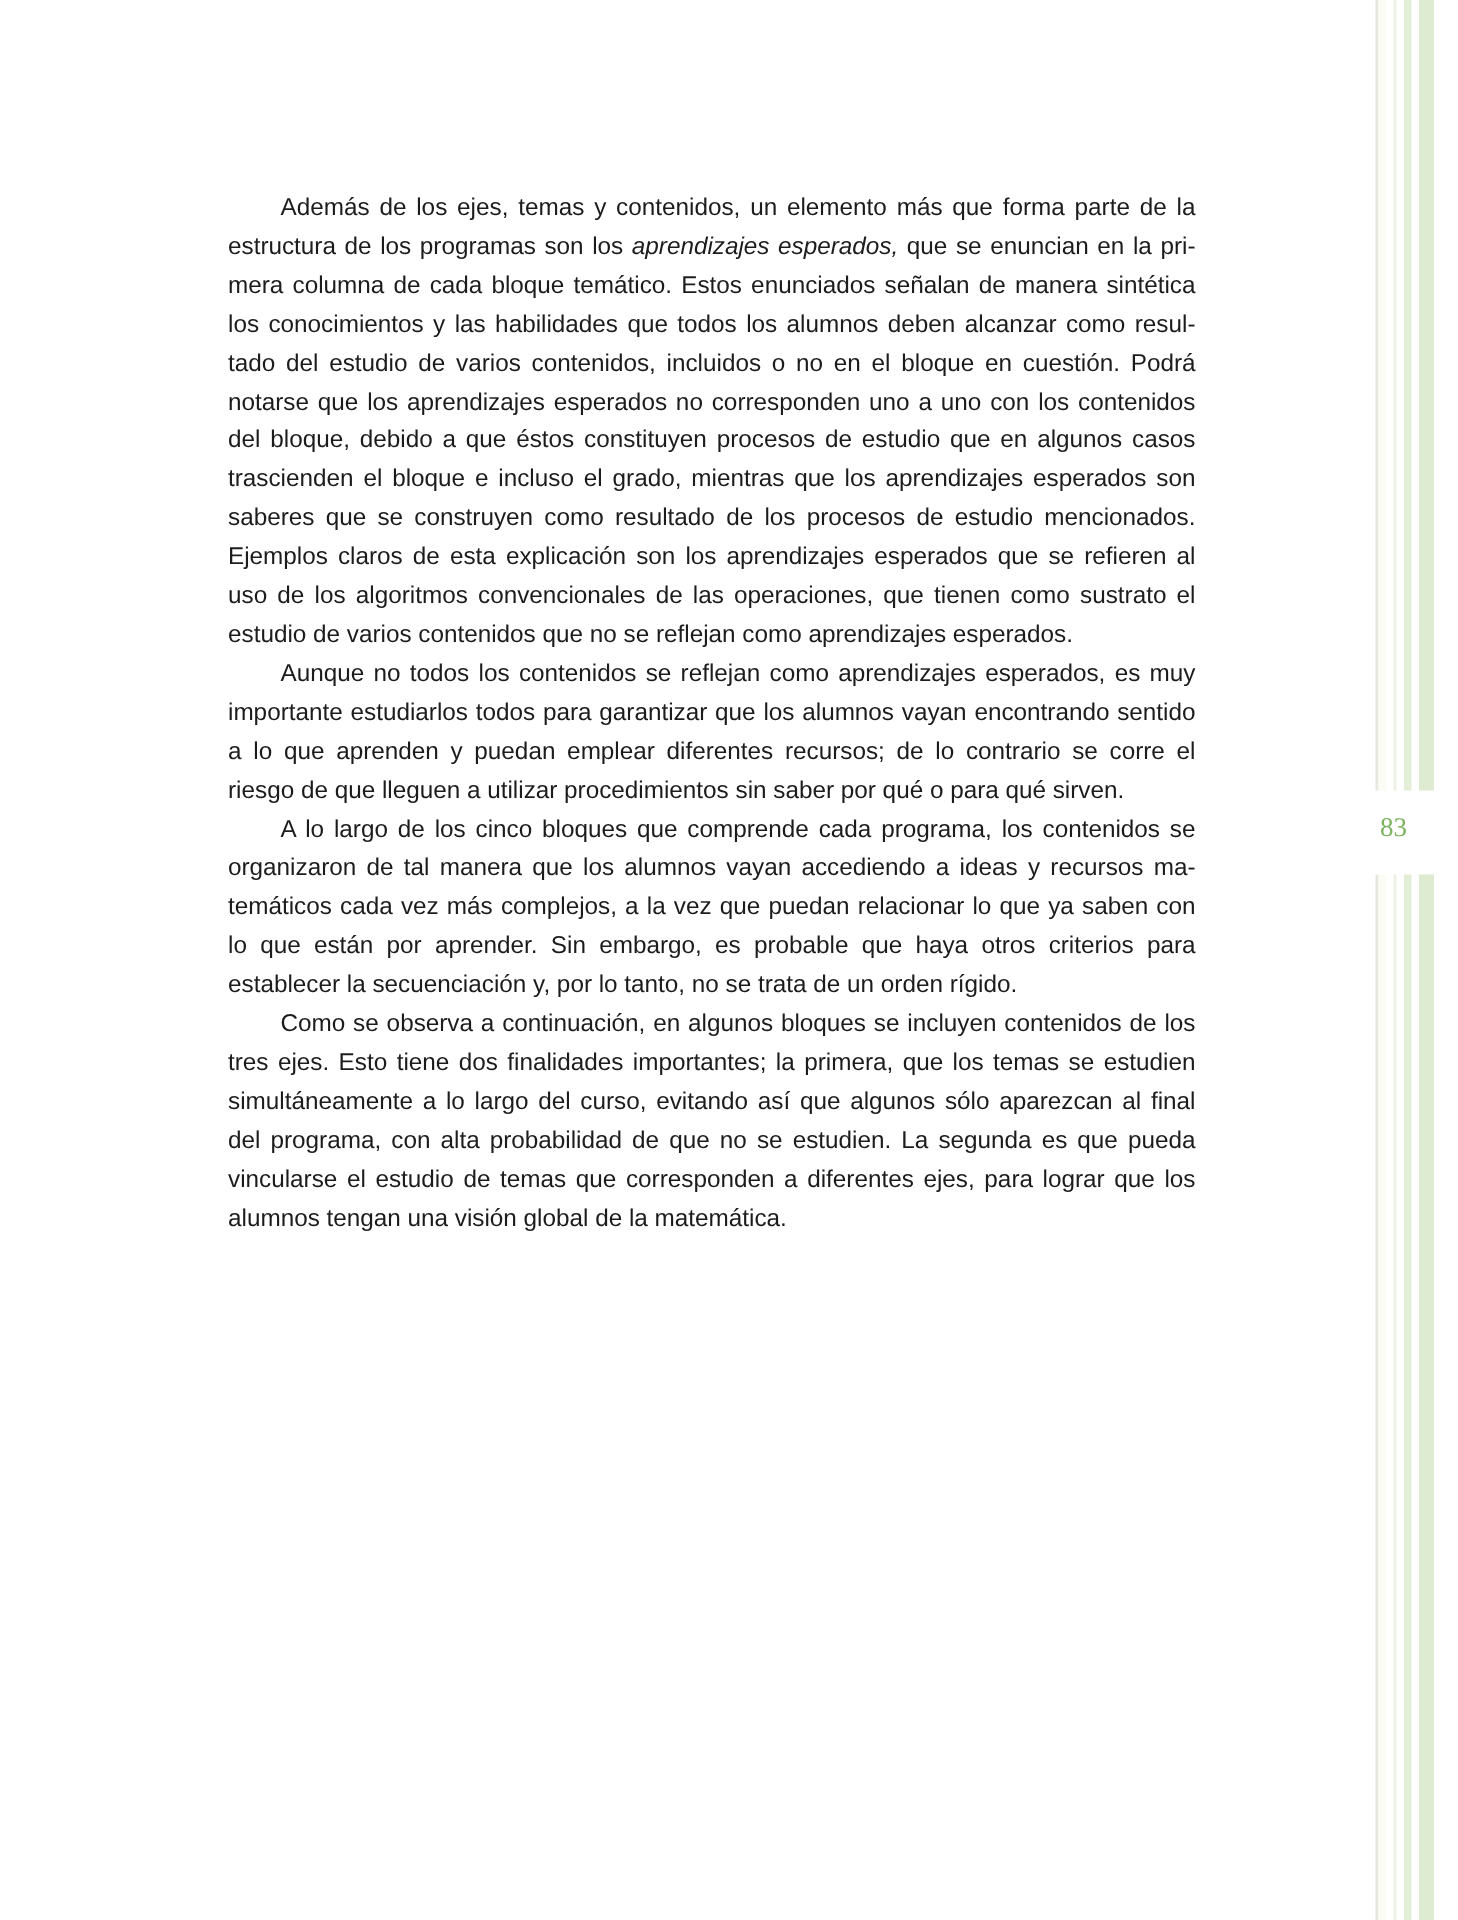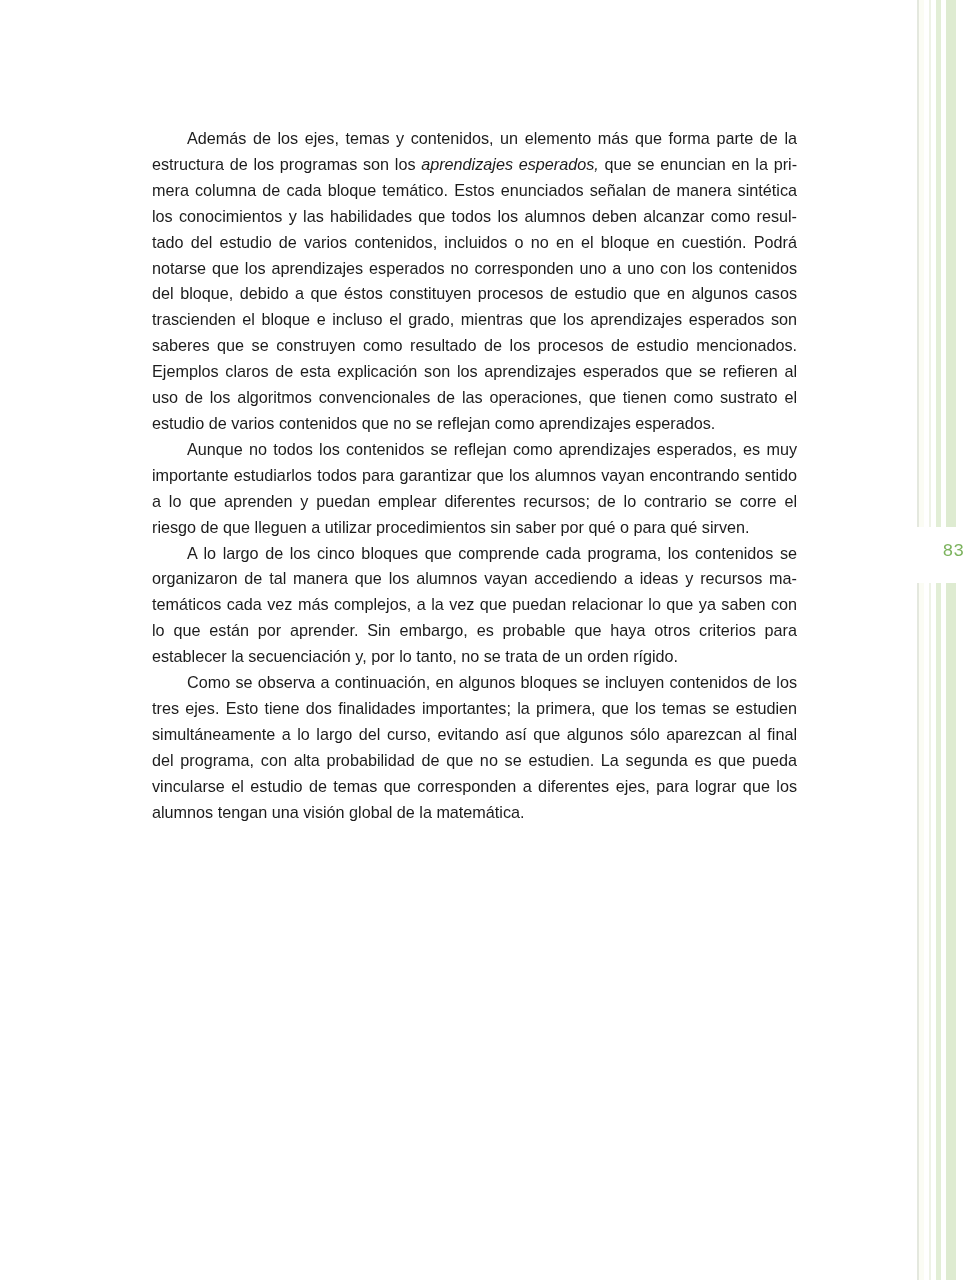--- a/index.html
+++ b/index.html
@@ -13,22 +13,22 @@
     font-size: 16.2px; line-height: 25.9px; color: #1c1c1c;
     text-align: justify; hyphens: manual;
   }
   .page-body p { margin: 0; text-indent: 35px; }
   .page-body em { }
   .stripes { position: absolute; top: 0; left: 0; width: 972px; height: 1280px; pointer-events: none; }
   .stripe { position: absolute; }
   .stripe-top { top: 0; height: 527px; }
   .stripe-bottom { top: 583px; height: 697px; }
   .page-number {
-    position: absolute; left: 920px; top: 541px; width: 44px; text-align: right;
-    font-family: Liberation Mono, monospace; font-size: 18px; color: #7cb35e;
+    position: absolute; left: 920px; top: 541px; width: 44px; text-align: left;
+    font-family: Liberation Serif, serif; font-size: 18px; color: #7cb35e;
   }
 </style>
 </head>
 <body>
 
 <div class="page-body">
   <p><span>Además de los ejes, temas y contenidos, un elemento más que forma parte de la estructura de los programas son los </span><em>aprendizajes esperados,</em><span> que se enuncian en la pri­mera columna de cada bloque temático. Estos enunciados señalan de manera sintética los conocimientos y las habilidades que todos los alumnos deben alcanzar como resul­tado del estudio de varios contenidos, incluidos o no en el bloque en cuestión. Podrá notarse que los aprendizajes esperados no corresponden uno a uno con los conteni­dos del bloque, debido a que éstos constituyen procesos de estudio que en algunos casos trascienden el bloque e incluso el grado, mientras que los aprendizajes espera­dos son saberes que se construyen como resultado de los procesos de estudio mencionados. Ejemplos claros de esta explicación son los aprendizajes esperados que se refieren al uso de los algoritmos convencionales de las operaciones, que tienen como sustrato el estudio de varios contenidos que no se reflejan como apren­dizajes esperados.</span></p>
   <p>Aunque no todos los contenidos se reflejan como aprendizajes esperados, es muy importante estudiarlos todos para garantizar que los alumnos vayan encontrando sen­tido a lo que aprenden y puedan emplear diferentes recursos; de lo contrario se corre el riesgo de que lleguen a utilizar procedimientos sin saber por qué o para qué sirven.</p>
   <p>A lo largo de los cinco bloques que comprende cada programa, los contenidos se organizaron de tal manera que los alumnos vayan accediendo a ideas y recursos ma­temáticos cada vez más complejos, a la vez que puedan relacionar lo que ya saben con lo que están por aprender. Sin embargo, es probable que haya otros criterios para establecer la secuenciación y, por lo tanto, no se trata de un orden rígido.</p>
   <p>Como se observa a continuación, en algunos bloques se incluyen contenidos de los tres ejes. Esto tiene dos finalidades importantes; la primera, que los temas se es­tudien simultáneamente a lo largo del curso, evitando así que algunos sólo aparezcan al final del programa, con alta probabilidad de que no se estudien. La segunda es que pueda vincularse el estudio de temas que corresponden a diferentes ejes, para lograr que los alumnos tengan una visión global de la matemática.</p>

